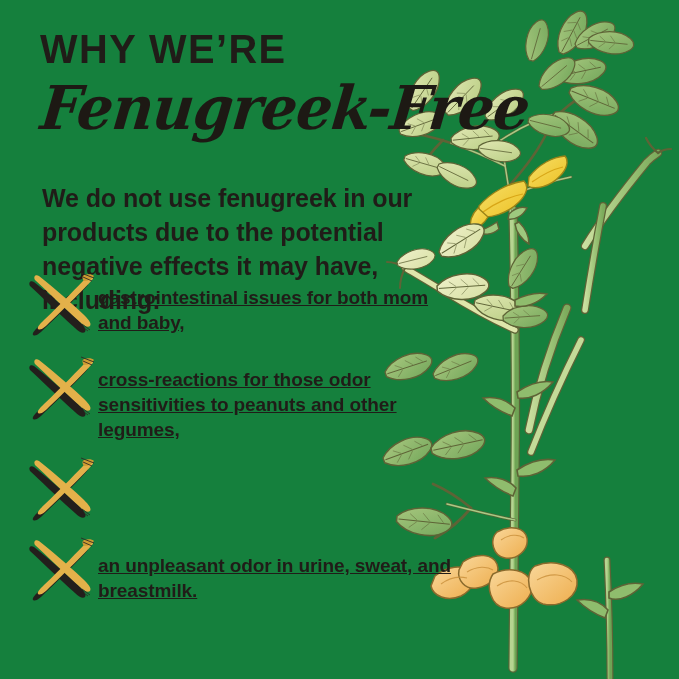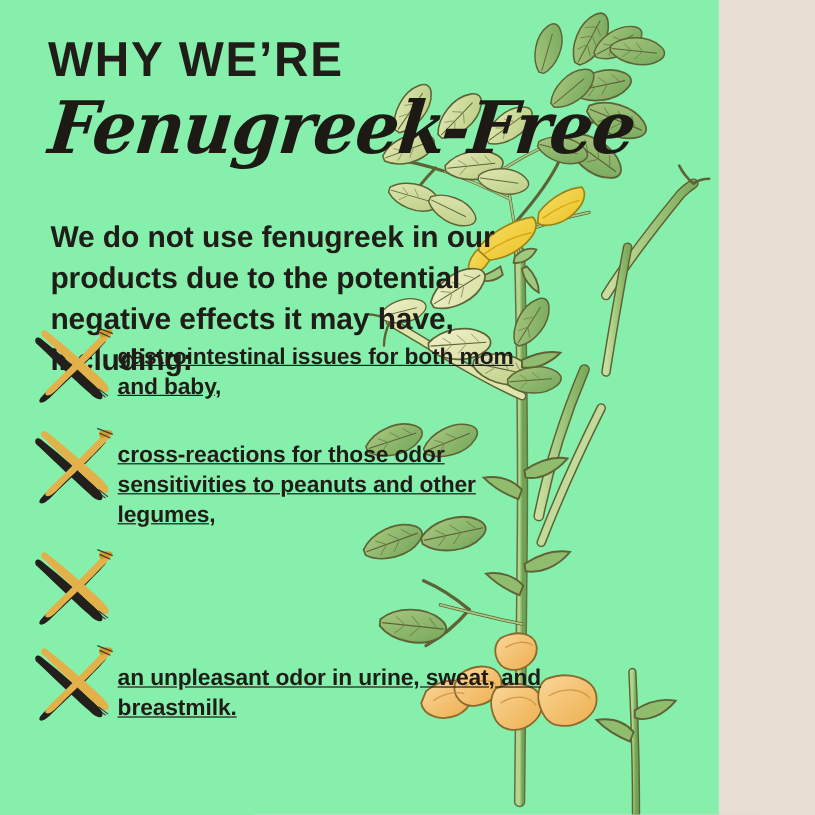--- a/index.html
+++ b/index.html
@@ -3,23 +3,23 @@
 <meta charset="utf-8">
 <title>Why We're Fenugreek-Free</title>
 <style>
   html, body {
     margin: 0;
     padding: 0;
     background: #e9ded2;
   }
   .poster {
     position: relative;
-    width: 599px;
+    width: 679px;
     height: 679px;
-    background: #86efac;
+    background: #15803d;
     overflow: hidden;
     font-family: "Liberation Sans", sans-serif;
     -webkit-font-smoothing: antialiased;
   }
 
   
   .artwork {
     position: absolute;
     top: 0;
     right: 0;

